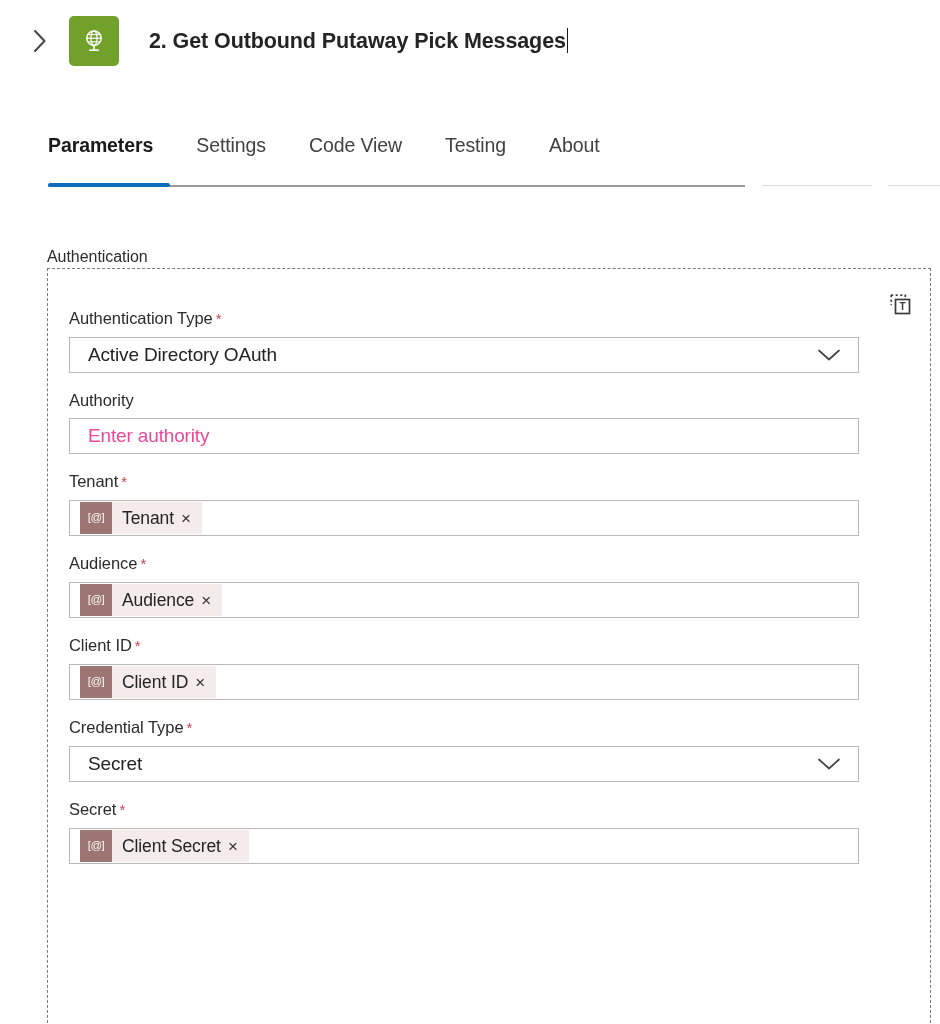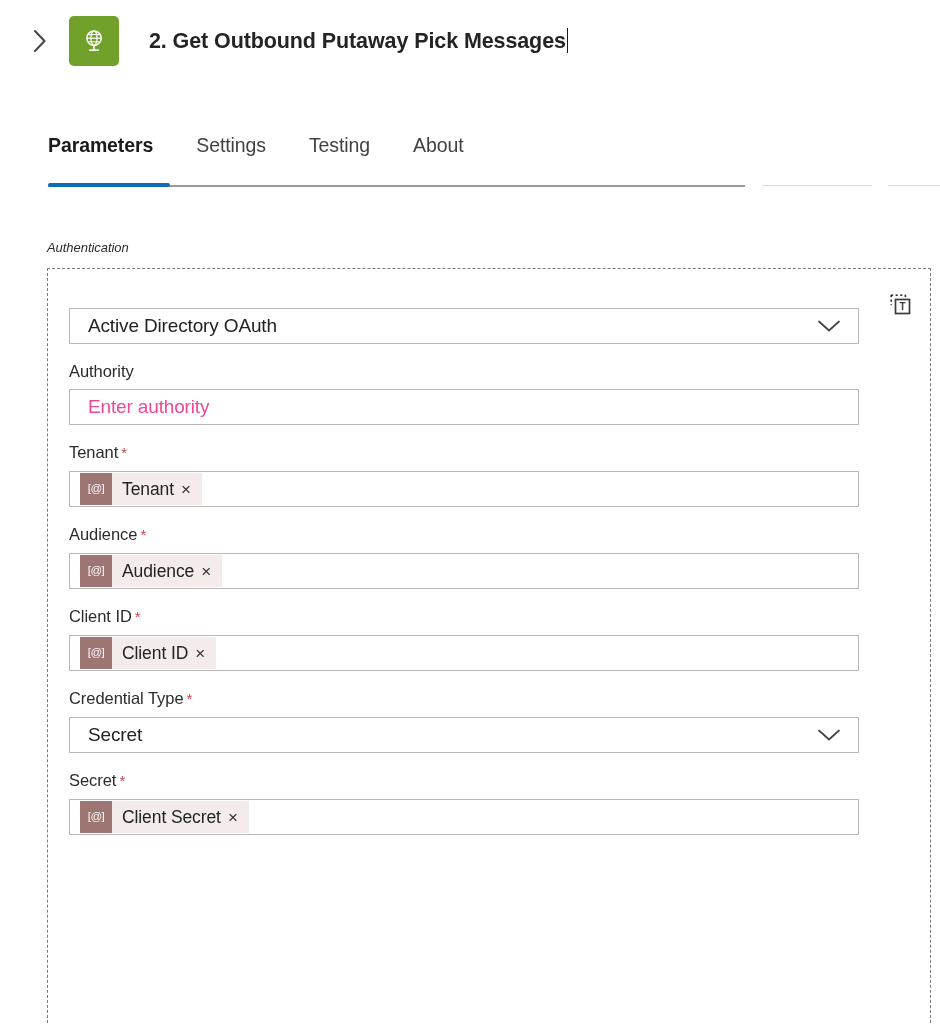--- a/index.html
+++ b/index.html
@@ -113,25 +113,24 @@
   .tab-rule-3 {
     position: absolute;
     left: 888px; top: 57px;
     width: 52px; height: 1.2px;
     background: #dadada;
   }
 
   
   .section-label {
     position: absolute;
-    left: 47px; top: 240px;
-    font-size: 13px;
+    left: 47px; top: 248px;
+    font-size: 16px;
     color: #2b2b2b;
     letter-spacing: -0.05px;
-    font-style: italic;
   }
 
   .auth-box {
     position: absolute;
     left: 47px; top: 268px;
     width: 884px;
     height: 760px;
     border: 1.4px dashed #7a7a7a;
     background: #ffffff;
   }
@@ -253,20 +252,21 @@
       </svg>
     </div>
 
     <div class="header-title"><span>2. Get Outbound Putaway Pick Messages</span><span class="title-caret"></span></div>
   </div>
 
   <div class="tabbar">
     <div class="tabs">
       <div class="tab active">Parameters</div>
       <div class="tab">Settings</div>
+      <div class="tab">Code View</div>
       <div class="tab">Testing</div>
       <div class="tab">About</div>
     </div>
     <div class="tab-rule"></div>
     <div class="tab-rule-2"></div>
     <div class="tab-rule-3"></div>
     <div class="tab-underline"></div>
   </div>
 
   <div class="section-label">Authentication</div>
@@ -286,20 +286,21 @@
           <line x1="3.2" y1="7.6" x2="3.2" y2="9.8"></line>
           <line x1="3.2" y1="12.2" x2="3.2" y2="13.2"></line>
           <line x1="17.4" y1="3" x2="17.4" y2="5.2"></line>
         </g>
       </svg>
     </div>
 
     <div class="fields">
 
       <div class="field">
+        <div class="field-label"><span>Authentication Type</span><span class="req">*</span></div>
         <div class="control combo">
           <span class="control-value">Active Directory OAuth</span>
           <span class="chev-down">
             <svg width="26" height="16" viewBox="0 0 26 16" aria-hidden="true">
               <path d="M3 3.5 L13 12.5 L23 3.5" fill="none" stroke="#444444" stroke-width="1.7" stroke-linecap="round" stroke-linejoin="round"></path>
             </svg>
           </span>
         </div>
       </div>
 

